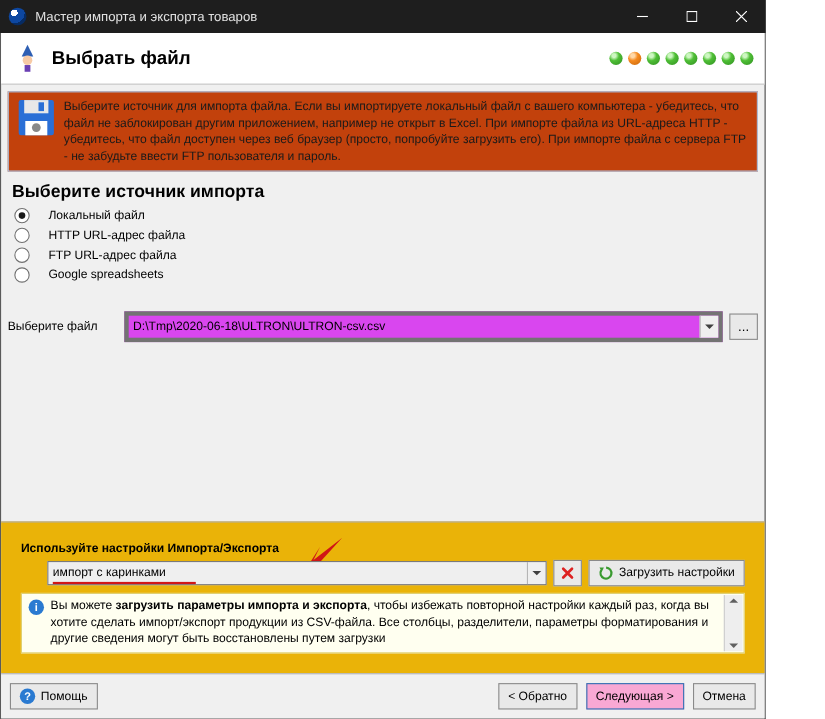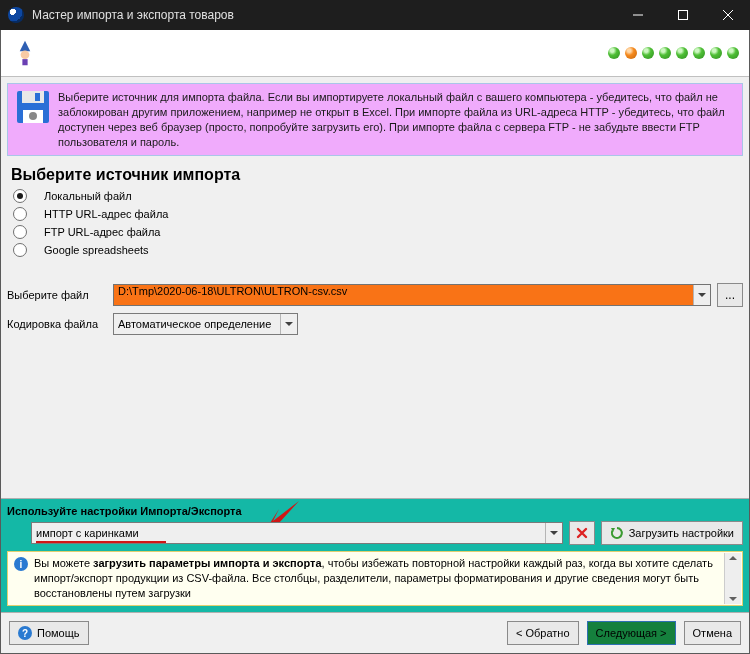--- a/index.html
+++ b/index.html
@@ -1,60 +1,60 @@
 <!DOCTYPE html>
 <html><head>
 <meta charset="utf-8">
 <style>
   html,body{margin:0;padding:0;font-family:"Segoe UI",Tahoma,sans-serif;font-size:12px;color:#000;background:#fff;}
-  .window{width:750px;height:654px;background:#1e1e1e;display:flex;flex-direction:column;box-sizing:border-box;}
+  .window{width:696px;height:654px;background:#1e1e1e;display:flex;flex-direction:column;box-sizing:border-box;}
   
   .titlebar{height:30px;background:#1e1e1e;color:#fff;display:flex;align-items:center;padding-left:8px;}
   .titlebar .app-icon{width:16px;height:16px;border-radius:50%;background:radial-gradient(circle at 30% 30%,#fff 0 20%,#0d47a1 20% 60%,#062b63 60% 100%);margin-right:8px;flex:0 0 auto;}
   .titlebar .title{flex:1;font-size:12px;color:#e0e0e0;}
   .winbtns{display:flex;height:100%;}
   .winbtn{width:45px;display:flex;align-items:center;justify-content:center;color:#fff;font-size:12px;}
   
   .client{flex:1;background:#f0f0f0;display:flex;flex-direction:column;border:1px solid #5a5a5a;border-top:none;}
   
   .header{background:#fff;border-bottom:1px solid #c0c0c0;padding:6px 10px;display:flex;align-items:center;justify-content:space-between;min-height:34px;}
   .header-left{display:flex;align-items:center;gap:8px;}
   .wizard-icon{width:28px;height:28px;}
   .header h1{font-size:17px;font-weight:bold;margin:0;}
   .dots{display:flex;gap:5px;}
   .dot{width:12px;height:12px;border-radius:50%;background:radial-gradient(circle at 35% 30%,#cdf7c1 0 15%,#4fbf36 40%,#2f8e20 100%);}
   .dot.orange{background:radial-gradient(circle at 35% 30%,#ffd8a8 0 15%,#f58a1f 40%,#c4650a 100%);}
   
   .content{flex:1;padding:6px;display:flex;flex-direction:column;overflow:hidden;}
-  .infobox{border:1px solid #a9c6e8;background:#f0abfc;padding:6px 8px 6px 8px;display:flex;gap:8px;font-size:11px;color:#1a1a1a;line-height:1.35;}
+  .infobox{border:1px solid #a9c6e8;background:#c2410c;padding:6px 8px 6px 8px;display:flex;gap:8px;font-size:11px;color:#1a1a1a;line-height:1.35;}
   .save-icon{width:34px;height:34px;flex:0 0 auto;}
   .group{margin:10px 4px 0 4px;}
   .group-label{font-size:16px;margin-bottom:3px;font-weight:bold;}
   .radio-row{display:flex;align-items:center;gap:17px;font-size:11px;padding:2px 0 2px 2px;}
   .radio{width:12px;height:12px;border:1px solid #707070;border-radius:50%;background:#fff;display:inline-flex;align-items:center;justify-content:center;}
   .radio.checked::after{content:"";width:6px;height:6px;border-radius:50%;background:#1a1a1a;}
   .form-row{display:flex;align-items:center;gap:6px;margin-top:24px;font-size:11px;}
   .form-row label{min-width:100px;}
-  .textfield{flex:1;height:20px;border:1px solid #737373;background:#f97316;padding:0 4px;font-size:11px;display:flex;align-items:flex-start;position:relative;}
+  .textfield{flex:1;height:20px;border:4px solid #737373;background:#d946ef;padding:0 4px;font-size:11px;display:flex;align-items:center;position:relative;}
   .textfield .dd{position:absolute;right:0;top:0;bottom:0;width:16px;display:flex;align-items:center;justify-content:center;border-left:1px solid #b5b5b5;background:#efefef;}
   .smallselect{width:175px;height:20px;border:1px solid #7a7a7a;background:#efefef;padding:0 4px;font-size:11px;display:flex;align-items:center;position:relative;}
   .smallselect .dd{position:absolute;right:0;top:0;bottom:0;width:16px;display:flex;align-items:center;justify-content:center;border-left:1px solid #b5b5b5;}
   .browse{width:24px;height:22px;border:1px solid #8a8a8a;background:#e9e9e9;display:flex;align-items:center;justify-content:center;font-size:12px;}
   .chev{width:0;height:0;border-left:4px solid transparent;border-right:4px solid transparent;border-top:4px solid #404040;}
   .spacer{flex:1;}
   
-  .settings{border-top:1px solid #b0b0b0;padding:6px;background:#14b8a6;}
+  .settings{border-top:1px solid #b0b0b0;padding:18px;background:#eab308;}
   .settings-title{font-weight:bold;font-size:11px;margin-bottom:4px;}
   .settings-row{display:flex;align-items:center;gap:6px;position:relative;}
   .settings-select{flex:1;height:20px;border:1px solid #7a7a7a;background:#efefef;padding:0 4px;font-size:11px;display:flex;align-items:center;position:relative;margin-left:24px;}
   .settings-select .dd{position:absolute;right:0;top:0;bottom:0;width:16px;display:flex;align-items:center;justify-content:center;border-left:1px solid #b5b5b5;}
   .underline{position:absolute;left:4px;bottom:0;width:130px;height:2px;background:#d01616;}
   .iconbtn{width:24px;height:22px;border:1px solid #8a8a8a;background:#e9e9e9;display:flex;align-items:center;justify-content:center;}
   .btn{height:22px;border:1px solid #8a8a8a;background:#e9e9e9;padding:0 8px;display:flex;align-items:center;gap:5px;font-size:11px;}
-  .btn.primary{border:1px solid #2f6fb3;background:#15803d;}
+  .btn.primary{border:1px solid #2f6fb3;background:#f9a8d4;}
   .hint{margin-top:6px;border:1px solid #e0d070;background:#fffff0;padding:4px 20px 4px 6px;display:flex;gap:6px;font-size:11px;line-height:1.35;position:relative;}
   .hint-icon{width:14px;height:14px;border-radius:50%;background:#2a7ad1;color:#fff;display:flex;align-items:center;justify-content:center;font-size:10px;font-weight:bold;flex:0 0 auto;margin-top:1px;}
   .hint .scroll{position:absolute;right:1px;top:1px;bottom:1px;width:16px;background:#eee;border-left:1px solid #ccc;display:flex;flex-direction:column;justify-content:space-between;align-items:center;}
   .hint .scroll .ar{width:0;height:0;border-left:4px solid transparent;border-right:4px solid transparent;}
   .hint .scroll .up{border-bottom:4px solid #606060;margin-top:3px;}
   .hint .scroll .dn{border-top:4px solid #606060;margin-bottom:3px;}
   
   .footer{border-top:1px solid #b0b0b0;background:#f0f0f0;padding:8px;display:flex;align-items:center;gap:8px;}
   .footer .spacer{flex:1;}
   .helpq{width:14px;height:14px;border-radius:50%;background:#2a7ad1;color:#fff;display:flex;align-items:center;justify-content:center;font-size:10px;font-weight:bold;}
@@ -89,20 +89,21 @@
 
   <div class="client">
 
     <div class="header">
       <div class="header-left">
         <svg class="wizard-icon" viewBox="0 0 32 32">
           <polygon points="16,2 22,14 10,14" fill="#2e5fb3"></polygon>
           <circle cx="16" cy="18" r="5" fill="#f7caa5"></circle>
           <rect x="13" y="23" width="6" height="7" fill="#6a3fb3"></rect>
         </svg>
+        <h1>Выбрать файл</h1>
       </div>
       <div class="dots">
         <span class="dot"></span>
         <span class="dot orange"></span>
         <span class="dot"></span>
         <span class="dot"></span>
         <span class="dot"></span>
         <span class="dot"></span>
         <span class="dot"></span>
         <span class="dot"></span>
@@ -146,29 +147,20 @@
         <label>Выберите файл</label>
         <div class="textfield">
           <span>D:\Tmp\2020-06-18\ULTRON\ULTRON-csv.csv</span>
           <span class="dd">
               <span class="chev"></span>
             </span>
         </div>
         <div class="browse">...</div>
       </div>
 
-      <div class="form-row" style="margin-top:6px">
-        <label>Кодировка файла</label>
-        <div class="smallselect">
-          <span>Автоматическое определение</span>
-          <span class="dd">
-              <span class="chev"></span>
-            </span>
-        </div>
-      </div>
 
       <div class="spacer"></div>
     </div>
 
     <div class="settings">
       <div class="settings-title">Используйте настройки Импорта/Экспорта</div>
       <div class="settings-row" style="position:relative">
         <svg class="red-arrow" width="34" height="30" viewBox="0 0 34 30">
           <polygon points="34,0 8,20 14,8 0,30 24,22 14,22" fill="#d01616"></polygon>
         </svg>

